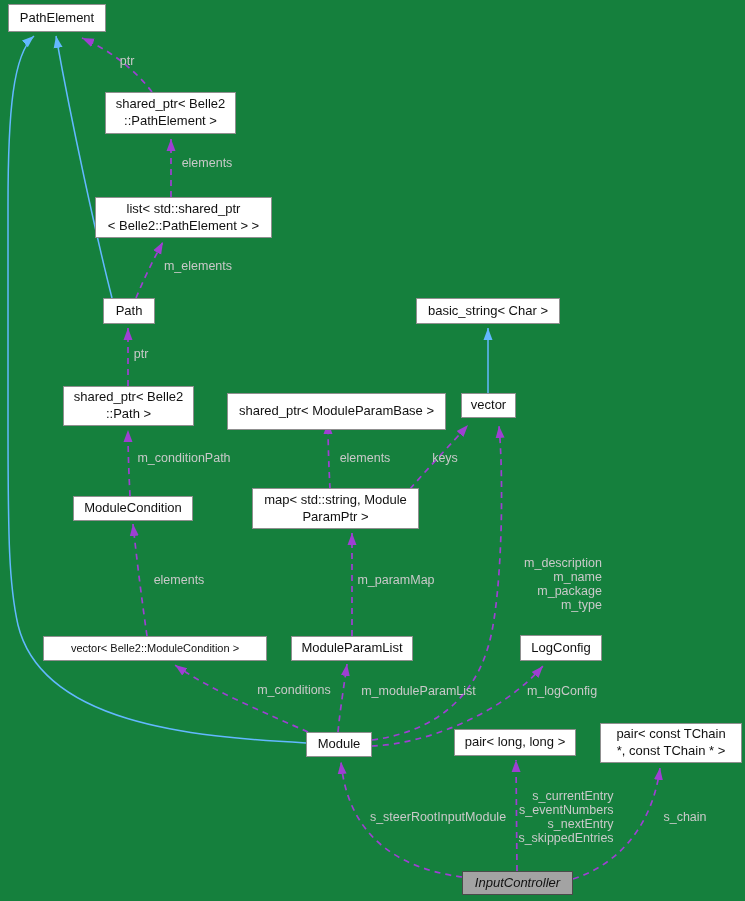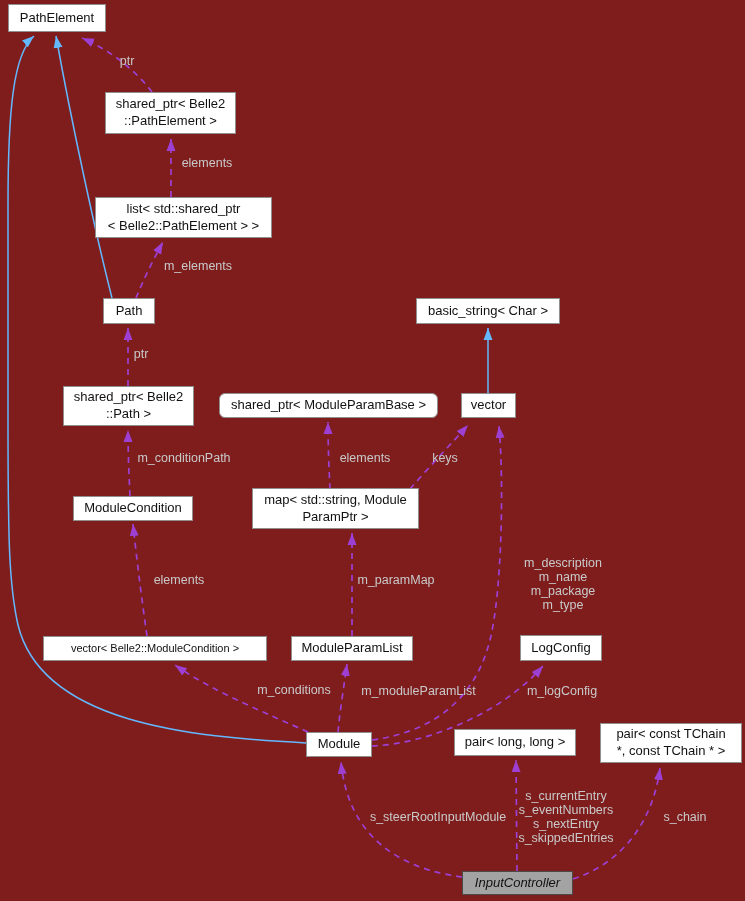--- a/index.html
+++ b/index.html
@@ -1,20 +1,20 @@
 <!DOCTYPE html>
 <html><head>
 <meta charset="utf-8">
 <style>
   html, body { margin: 0; padding: 0; background: #000; }
   .canvas {
     position: relative;
     width: 745px;
     height: 901px;
-    background: #7f1d1d;
+    background: #15803d;
     font-family: "Liberation Sans", "DejaVu Sans", sans-serif;
     overflow: hidden;
   }
   .edges {
     position: absolute;
     left: 0; top: 0;
     width: 745px; height: 901px;
   }
   .node {
     position: absolute;
@@ -37,21 +37,21 @@
     background: #a3a3a3;
     border: 1.6px solid #4a4a4a;
   }
   .elabel {
     position: absolute;
     transform: translate(-50%, -50%);
     color: #c9c9c9;
     font-size: 12.5px;
     line-height: 14px;
     white-space: pre-line;
-    text-align: center;
+    text-align: right;
     z-index: 1;
   }
 </style>
 </head>
 <body>
 
 <div class="canvas">
 
   <svg class="edges" viewBox="0 0 745 901" xmlns="http://www.w3.org/2000/svg">
     <defs>
@@ -91,21 +91,21 @@
 
   <div class="node" style="left:8px; top:4px; width:98px; height:28px;">PathElement</div>
   <div class="node" style="left:105px; top:92px; width:131px; height:42px;">shared_ptr&lt; Belle2
 ::PathElement &gt;</div>
   <div class="node" style="left:95px; top:197px; width:177px; height:41px;">list&lt; std::shared_ptr
 &lt; Belle2::PathElement &gt; &gt;</div>
   <div class="node" style="left:103px; top:298px; width:52px; height:26px;">Path</div>
   <div class="node" style="left:416px; top:298px; width:144px; height:26px;">basic_string&lt; Char &gt;</div>
   <div class="node" style="left:63px; top:386px; width:131px; height:40px;">shared_ptr&lt; Belle2
 ::Path &gt;</div>
-  <div class="node" style="left:219px; top:393px; width:219px; height:25px;border-radius:6px;">shared_ptr&lt; ModuleParamBase &gt;</div>
+  <div class="node" style="left:227px; top:393px; width:219px; height:37px;">shared_ptr&lt; ModuleParamBase &gt;</div>
   <div class="node" style="left:461px; top:393px; width:55px; height:25px;">vector</div>
   <div class="node" style="left:252px; top:488px; width:167px; height:41px;">map&lt; std::string, Module
 ParamPtr &gt;</div>
   <div class="node" style="left:73px; top:496px; width:120px; height:25px;">ModuleCondition</div>
   <div class="node" style="left:43px; top:636px; width:224px; height:25px; font-size:11px;text-align:center;">vector&lt; Belle2::ModuleCondition &gt;</div>
   <div class="node" style="left:291px; top:636px; width:122px; height:25px;">ModuleParamList</div>
   <div class="node" style="left:520px; top:635px; width:82px; height:26px;">LogConfig</div>
   <div class="node" style="left:306px; top:732px; width:66px; height:25px;">Module</div>
   <div class="node" style="left:600px; top:723px; width:142px; height:40px;">pair&lt; const TChain
 *, const TChain * &gt;</div>

